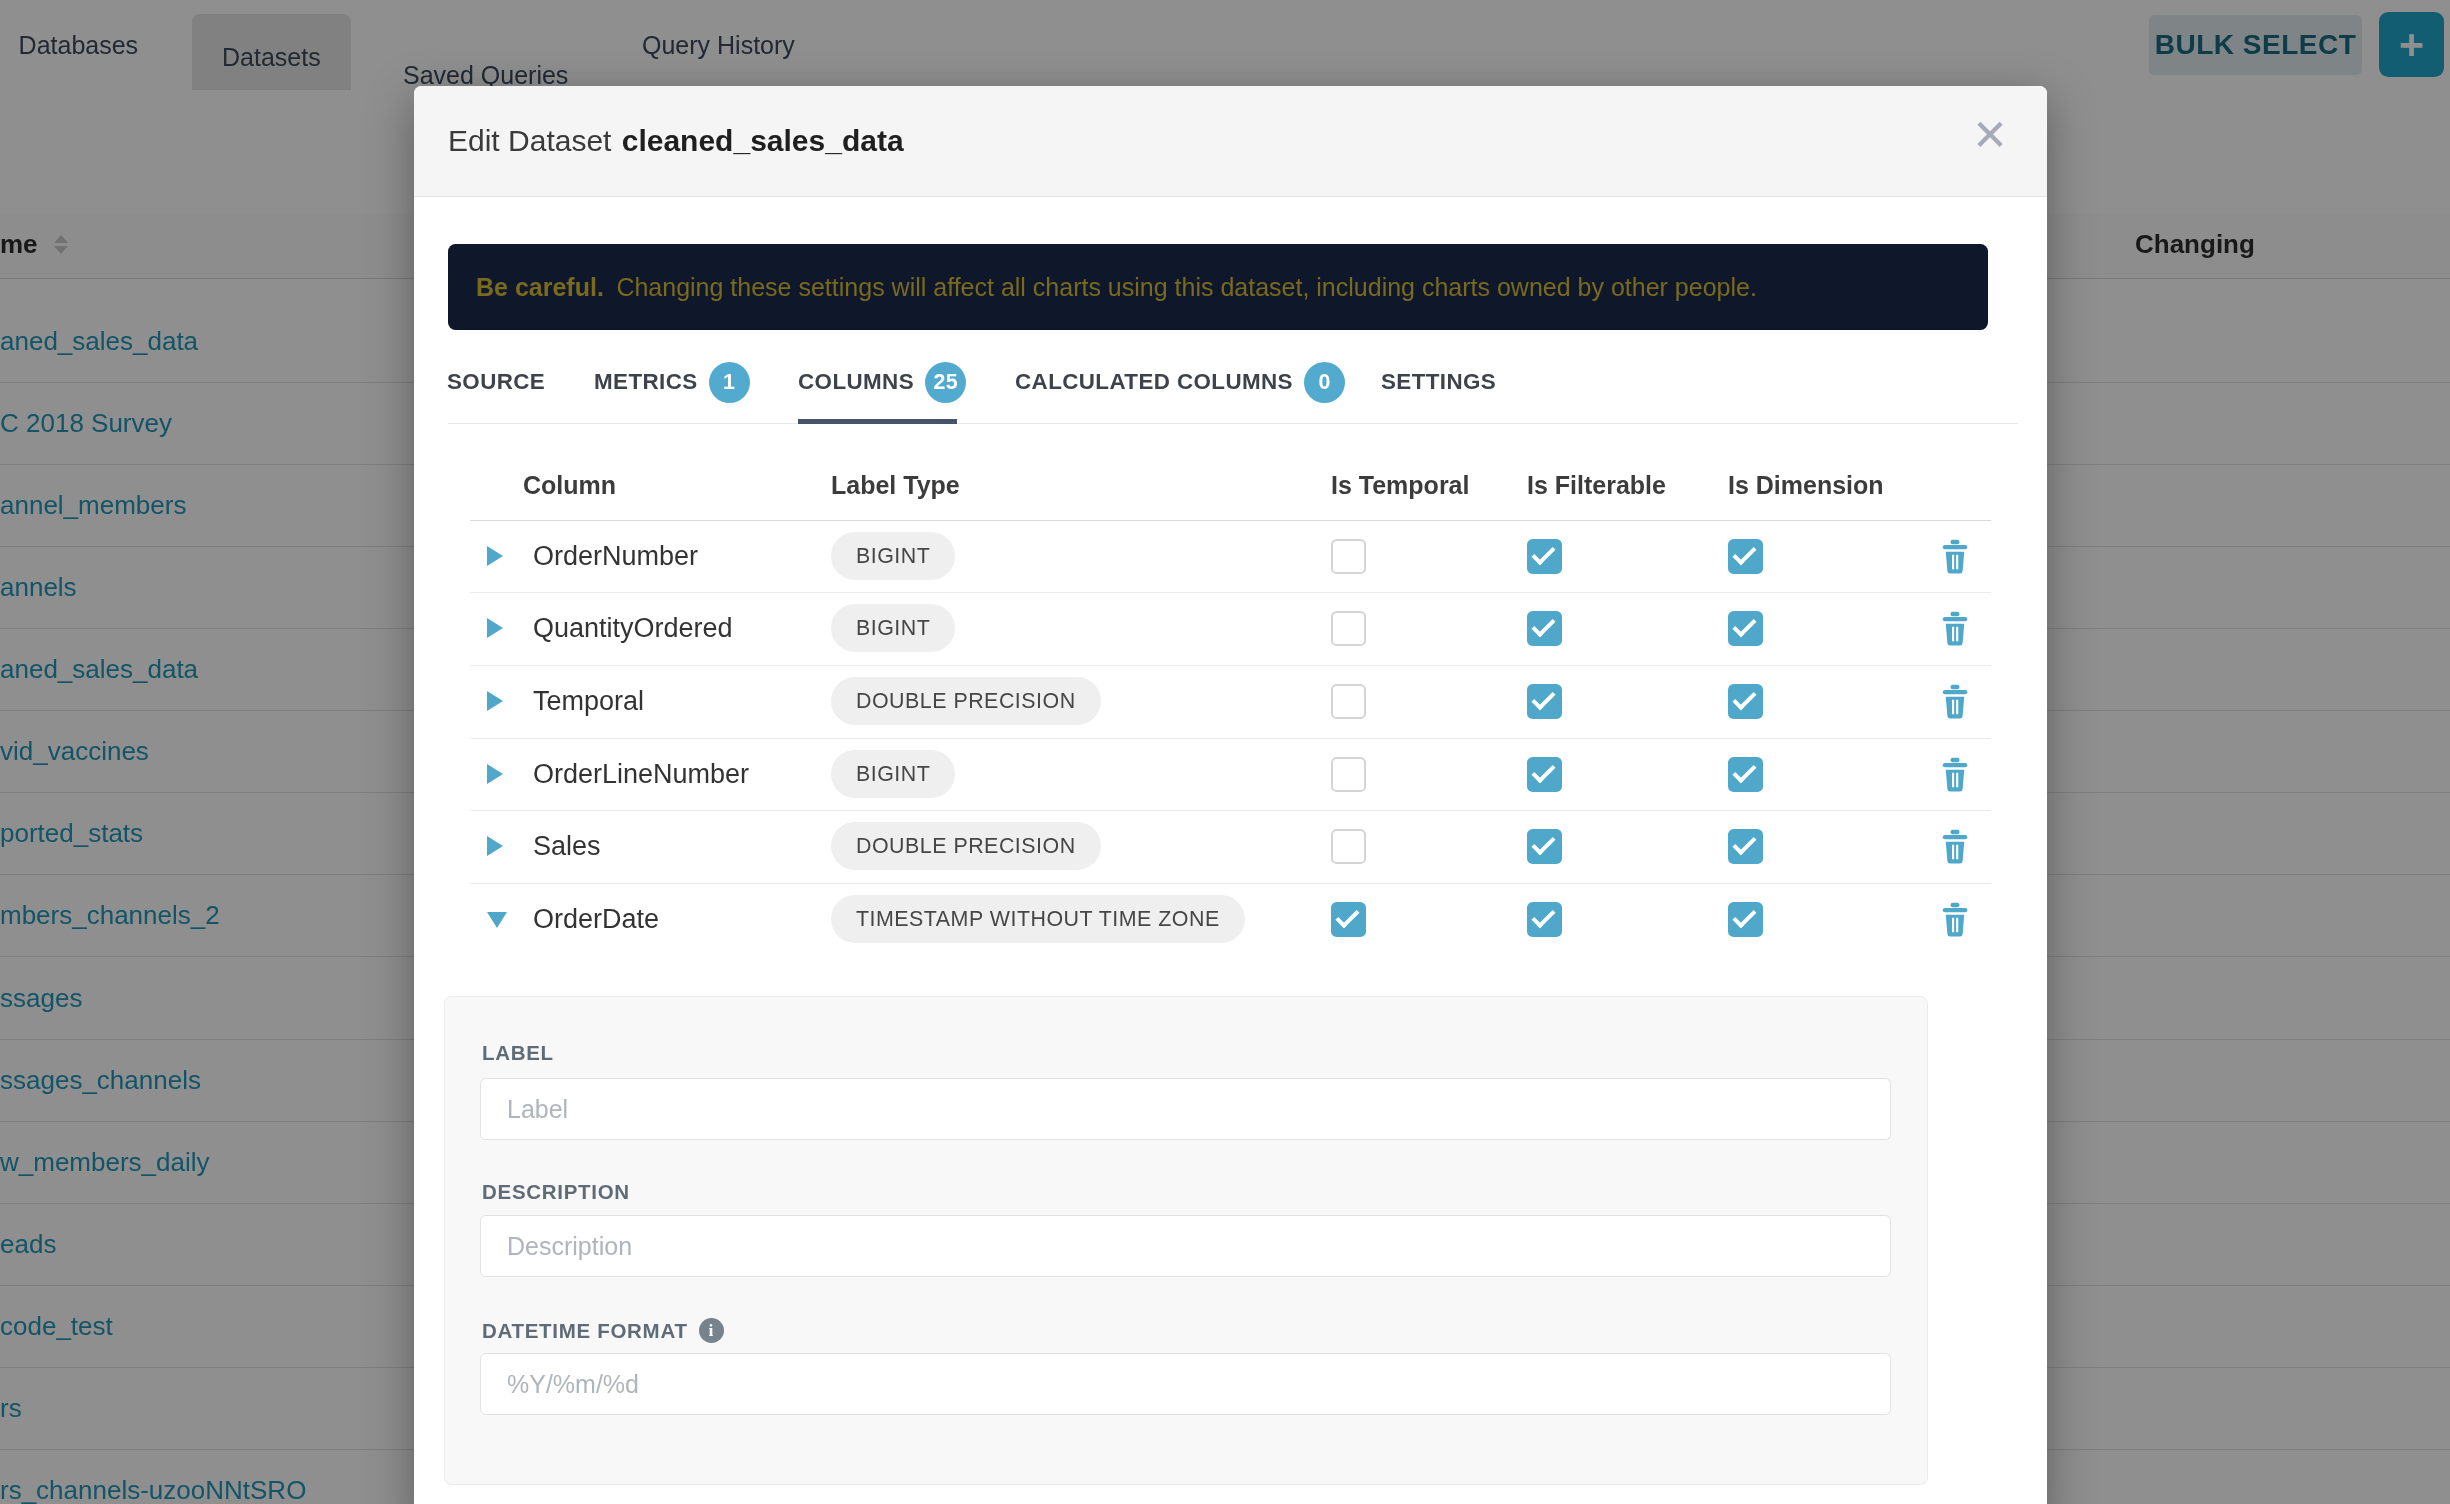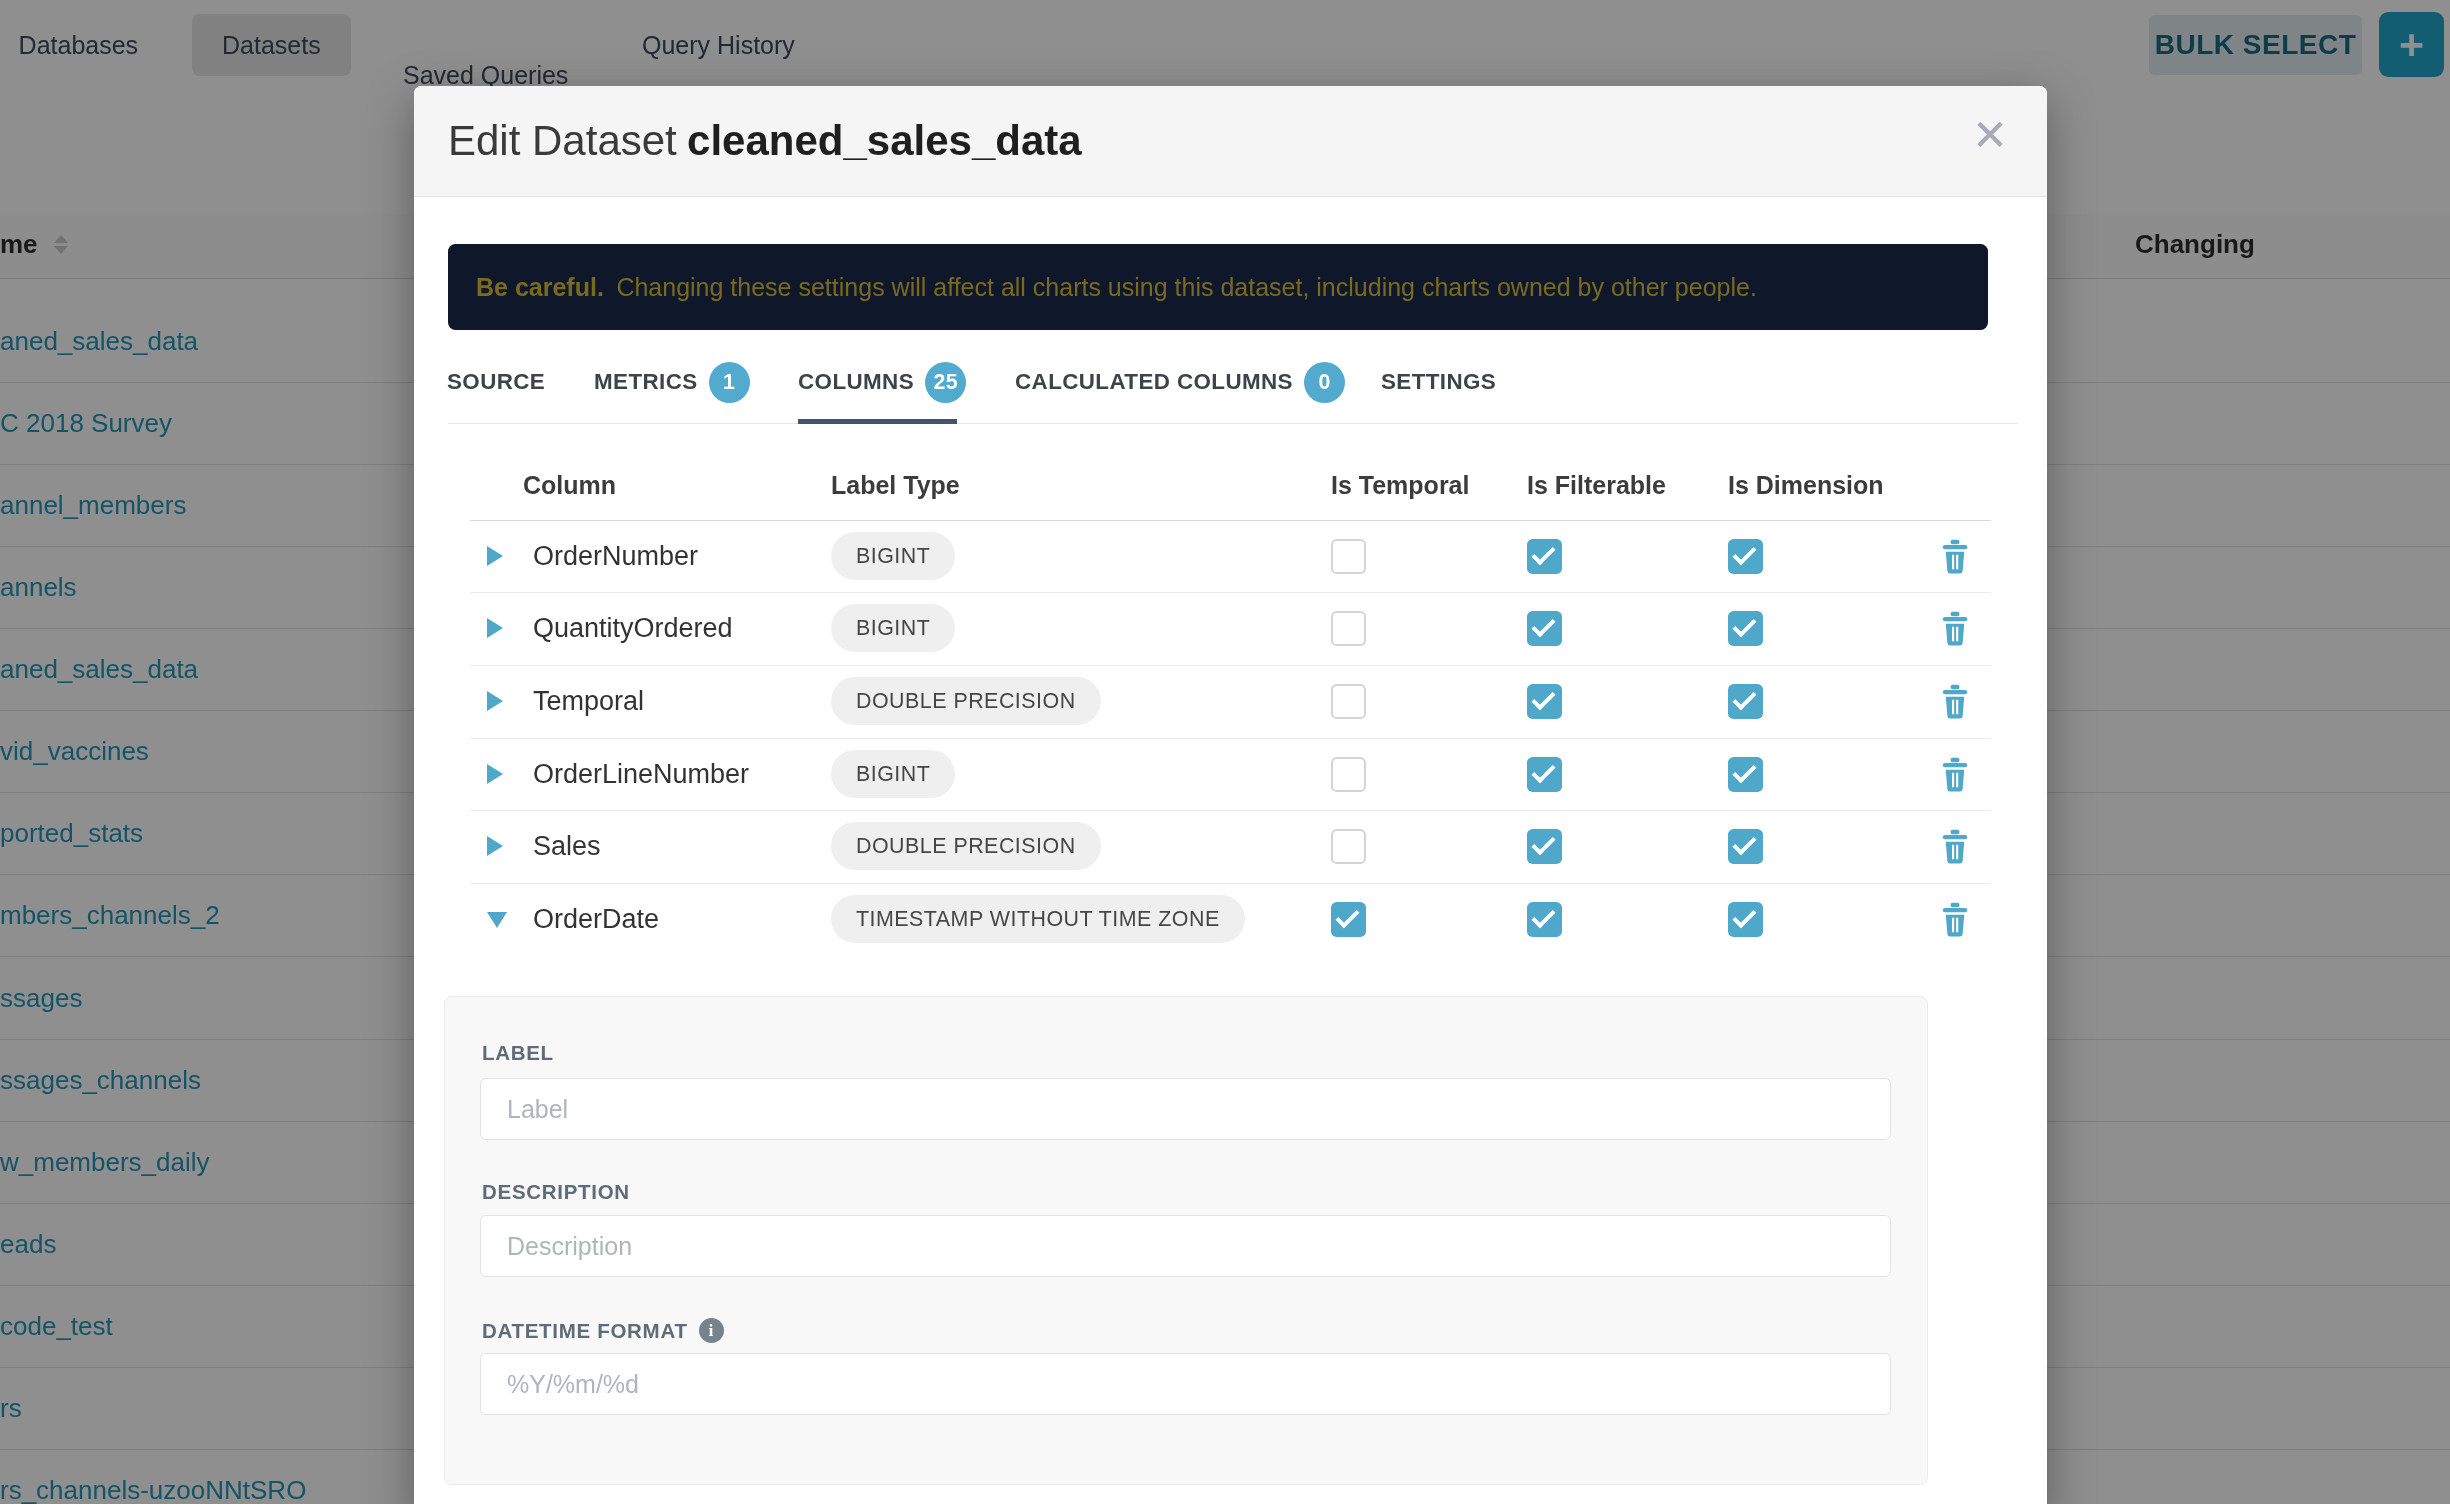--- a/index.html
+++ b/index.html
@@ -2,21 +2,21 @@
 <html style="font-size:15px"><head>
 <meta charset="utf-8">
 <style>
   html,body{margin:0;padding:0;}
   .screen{position:relative;width:2450px;height:1505px;overflow:hidden;background:#fff;
           font-family:"Liberation Sans",sans-serif;}
   
   .navbar{position:absolute;top:0;left:0;right:0;height:90px;background:#fff;}
   .nav-item{position:absolute;top:0;height:90px;display:flex;align-items:center;
             font-size:25px;color:#3d4a5c;cursor:pointer;}
-  .nav-item.pill{top:14px;height:62px;background:#e7e7e7;border-radius:7.5px;padding:0 30px;}
+  .nav-item.pill{top:14px;height:62px;background:#e7e7e7;border-radius:7.5px;padding:12px 30px;}
   .bulk-btn{position:absolute;left:2149px;top:15px;width:213px;height:60px;background:#e2ecef;
             color:#1a6b82;font-weight:bold;font-size:28px;border-radius:5.6px;display:flex;
             align-items:center;justify-content:center;letter-spacing:0.5px;cursor:pointer;}
   .add-btn{position:absolute;left:2379px;top:12px;width:65px;height:65px;background:#20a7c9;
            border-radius:9.3px;color:#fff;font-size:43px;display:flex;align-items:center;
            justify-content:center;cursor:pointer;font-weight:bold;}
   .filterbar{position:absolute;top:90px;left:0;right:0;height:124px;background:#fff;
              border-bottom:0.9px solid #ececec;}
   .caret-dn{width:0;height:0;border-left:9.3px solid transparent;border-right:9.3px solid transparent;
             border-top:11.2px solid #8a9097;}
@@ -34,21 +34,21 @@
   .lh-actions{position:absolute;left:2135px;top:15px;font-size:26px;font-weight:bold;color:#2e2e2e;}
   .bg-row{position:absolute;left:0;width:2450px;height:82px;border-bottom:0.9px solid #e0e0e0;}
   .bg-row span{display:block;line-height:82px;font-size:26px;color:#2496b8;cursor:pointer;}
   .overlay{position:absolute;left:0;top:0;width:2450px;height:1505px;background:rgba(0,0,0,0.44);}
   
   .modal{position:absolute;left:414px;top:86px;width:1633px;height:1436px;background:#fff;
          border-radius:7.5px 7.5px 0 0;box-shadow:0 13px 47px rgba(0,0,0,.35);}
   .modal-header{position:absolute;top:0;left:0;right:0;height:110px;background:#f5f5f5;
                 border-bottom:0.9px solid #e3e3e3;border-radius:7.5px 7.5px 0 0;}
   .modal-title{position:absolute;left:34px;top:0;height:110px;display:flex;align-items:center;
-               font-size:42px;color:#3a3a3a;}
+               font-size:30px;color:#3a3a3a;}
   .modal-title b{margin-left:10.3px;color:#1f1f1f;}
   .modal-close{position:absolute;right:39px;top:28px;font-size:43px;color:#a7abb9;cursor:pointer;
                line-height:1;}
   .warning{position:absolute;left:34px;top:158px;width:1540px;height:86px;background:#0f172a;
            border-radius:7.5px;color:#7a6a1e;font-size:25px;line-height:86px;padding-left:28px;
            box-sizing:border-box;white-space:nowrap;overflow:hidden;}
   .warning b{margin-right:5.6px;}
   .tab{position:absolute;top:266px;height:60px;display:flex;align-items:center;gap:11.2px;
        font-size:22.4px;font-weight:bold;color:#3e434b;letter-spacing:0.4px;cursor:pointer;}
   .badge{min-width:41px;height:41px;padding:0 5.6px;box-sizing:border-box;border-radius:20.5px;

